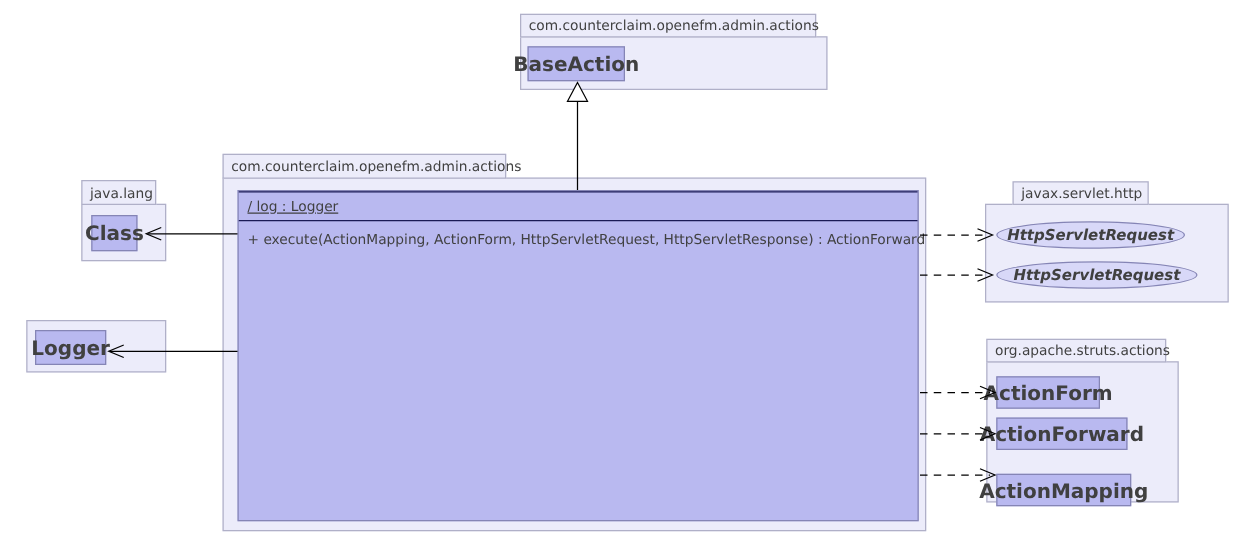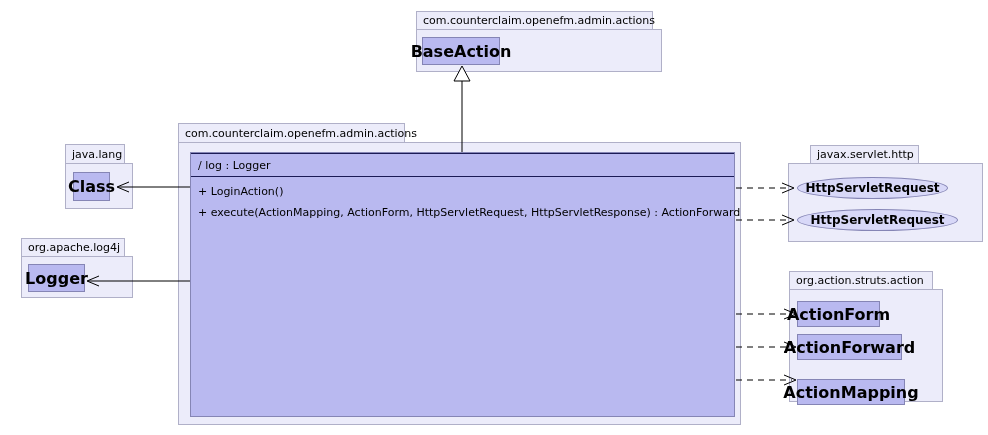--- a/index.html
+++ b/index.html
@@ -1,52 +1,52 @@
 <!DOCTYPE html>
 <html style="--node-fill: #b9b9f0; --interface-fill: #d8d8f8; --package-fill: #ececfa; --node-border: #8585b5; --package-border: #b0b0c8; --compartment-line: #1b1b55; --connector: #000000;"><head>
 <meta charset="utf-8">
 <style>
   html,body{margin:0;padding:0;background:#ffffff;}
   #diagram{
     position:relative;width:988px;height:435px;background:#ffffff;overflow:hidden;
-    font-family:"DejaVu Sans","Liberation Sans",sans-serif;color:#000000;
+    font-family:"DejaVu Sans","Liberation Sans",sans-serif;color:#404040;
   }
   .pkg-body{
     position:absolute;background:var(--package-fill,#ececfa);
     border:1px solid var(--package-border,#b0b0c8);box-sizing:border-box;
   }
   .pkg-tab{
     position:absolute;background:var(--package-fill,#ececfa);
     border:1px solid var(--package-border,#b0b0c8);box-sizing:border-box;
     display:flex;align-items:center;padding:0 6px;font-size:11px;white-space:nowrap;
   }
   .cls{
     position:absolute;background:var(--node-fill,#b9b9f0);
     border:1px solid var(--node-border,#8585b5);box-sizing:border-box;
     display:flex;align-items:center;justify-content:center;
     font-size:16px;font-weight:bold;white-space:nowrap;
   }
   .iface{
     position:absolute;background:var(--interface-fill,#d8d8f8);
     border:1px solid var(--node-border,#8585b5);box-sizing:border-box;
     border-radius:50%;display:flex;align-items:center;justify-content:center;
-    font-size:12px;font-weight:bold;white-space:nowrap;
+    font-size:12px;font-weight:bold;font-style:italic;white-space:nowrap;
   }
   .main-cls{
     position:absolute;left:190px;top:152px;width:545px;height:265px;
     background:var(--node-fill,#b9b9f0);
     border:1px solid var(--node-border,#8585b5);box-sizing:border-box;
   }
   .mc-title{
     height:26px;display:flex;align-items:center;justify-content:center;
     font-size:14px;font-weight:bold;
   }
   .mc-attrs{
     border-top:1px solid var(--compartment-line,#1b1b55);
-    height:22px;display:flex;align-items:center;padding:0 7px;font-size:11px;
+    height:22px;display:flex;align-items:center;padding:0 7px;font-size:11px;text-decoration:underline;
   }
   .mc-methods{
     border-top:1px solid var(--compartment-line,#1b1b55);
     padding:4px 7px 0 7px;font-size:11px;
   }
   .mc-method{height:21px;display:flex;align-items:center;white-space:nowrap;}
   #connectors{position:absolute;left:0;top:0;pointer-events:none;}
 </style>
 </head>
 <body>
@@ -62,55 +62,51 @@
   </div>
 
   <div class="pkg-body" style="left:178px;top:142px;width:563px;height:283px"></div>
   <div class="pkg-tab" style="left:178px;top:123px;width:227px;height:20px">
     <span>com.counterclaim.openefm.admin.actions</span>
   </div>
 
   <div class="main-cls">
     <div class="mc-attrs">/ log : Logger</div>
     <div class="mc-methods">
-      <div class="mc-method">+ LoginAction()</div>
       <div class="mc-method">+ execute(ActionMapping, ActionForm, HttpServletRequest, HttpServletResponse) : ActionForward</div>
     </div>
   </div>
 
   <div class="pkg-body" style="left:65px;top:163px;width:68px;height:46px"></div>
   <div class="pkg-tab" style="left:65px;top:144px;width:60px;height:20px">
     <span>java.lang</span>
   </div>
   <div class="cls" style="left:73px;top:172px;width:37px;height:29px">
     <span>Class</span>
   </div>
 
   <div class="pkg-body" style="left:21px;top:256px;width:112px;height:42px"></div>
-  <div class="pkg-tab" style="left:21px;top:238px;width:104px;height:19px">
-    <span>org.apache.log4j</span>
-  </div>
   <div class="cls" style="left:28px;top:264px;width:57px;height:28px">
     <span>Logger</span>
   </div>
 
   <div class="pkg-body" style="left:788px;top:163px;width:195px;height:79px"></div>
   <div class="pkg-tab" style="left:810px;top:145px;width:109px;height:19px">
     <span>javax.servlet.http</span>
   </div>
   <div class="iface" style="left:797px;top:177px;width:151px;height:22px">
     <span>HttpServletRequest</span>
   </div>
   <div class="iface" style="left:797px;top:209px;width:161px;height:22px">
     <span>HttpServletRequest</span>
   </div>
 
   <div class="pkg-body" style="left:789px;top:289px;width:154px;height:113px"></div>
   <div class="pkg-tab" style="left:789px;top:271px;width:144px;height:19px">
-    <span>org.action.struts.action</span>
+    <span>org.apache.struts.actions</span>
   </div>
   <div class="cls" style="left:797px;top:301px;width:83px;height:26px">
     <span>ActionForm</span>
   </div>
   <div class="cls" style="left:797px;top:334px;width:105px;height:26px">
     <span>ActionForward</span>
   </div>
   <div class="cls" style="left:797px;top:379px;width:108px;height:26px">
     <span>ActionMapping</span>
   </div>

